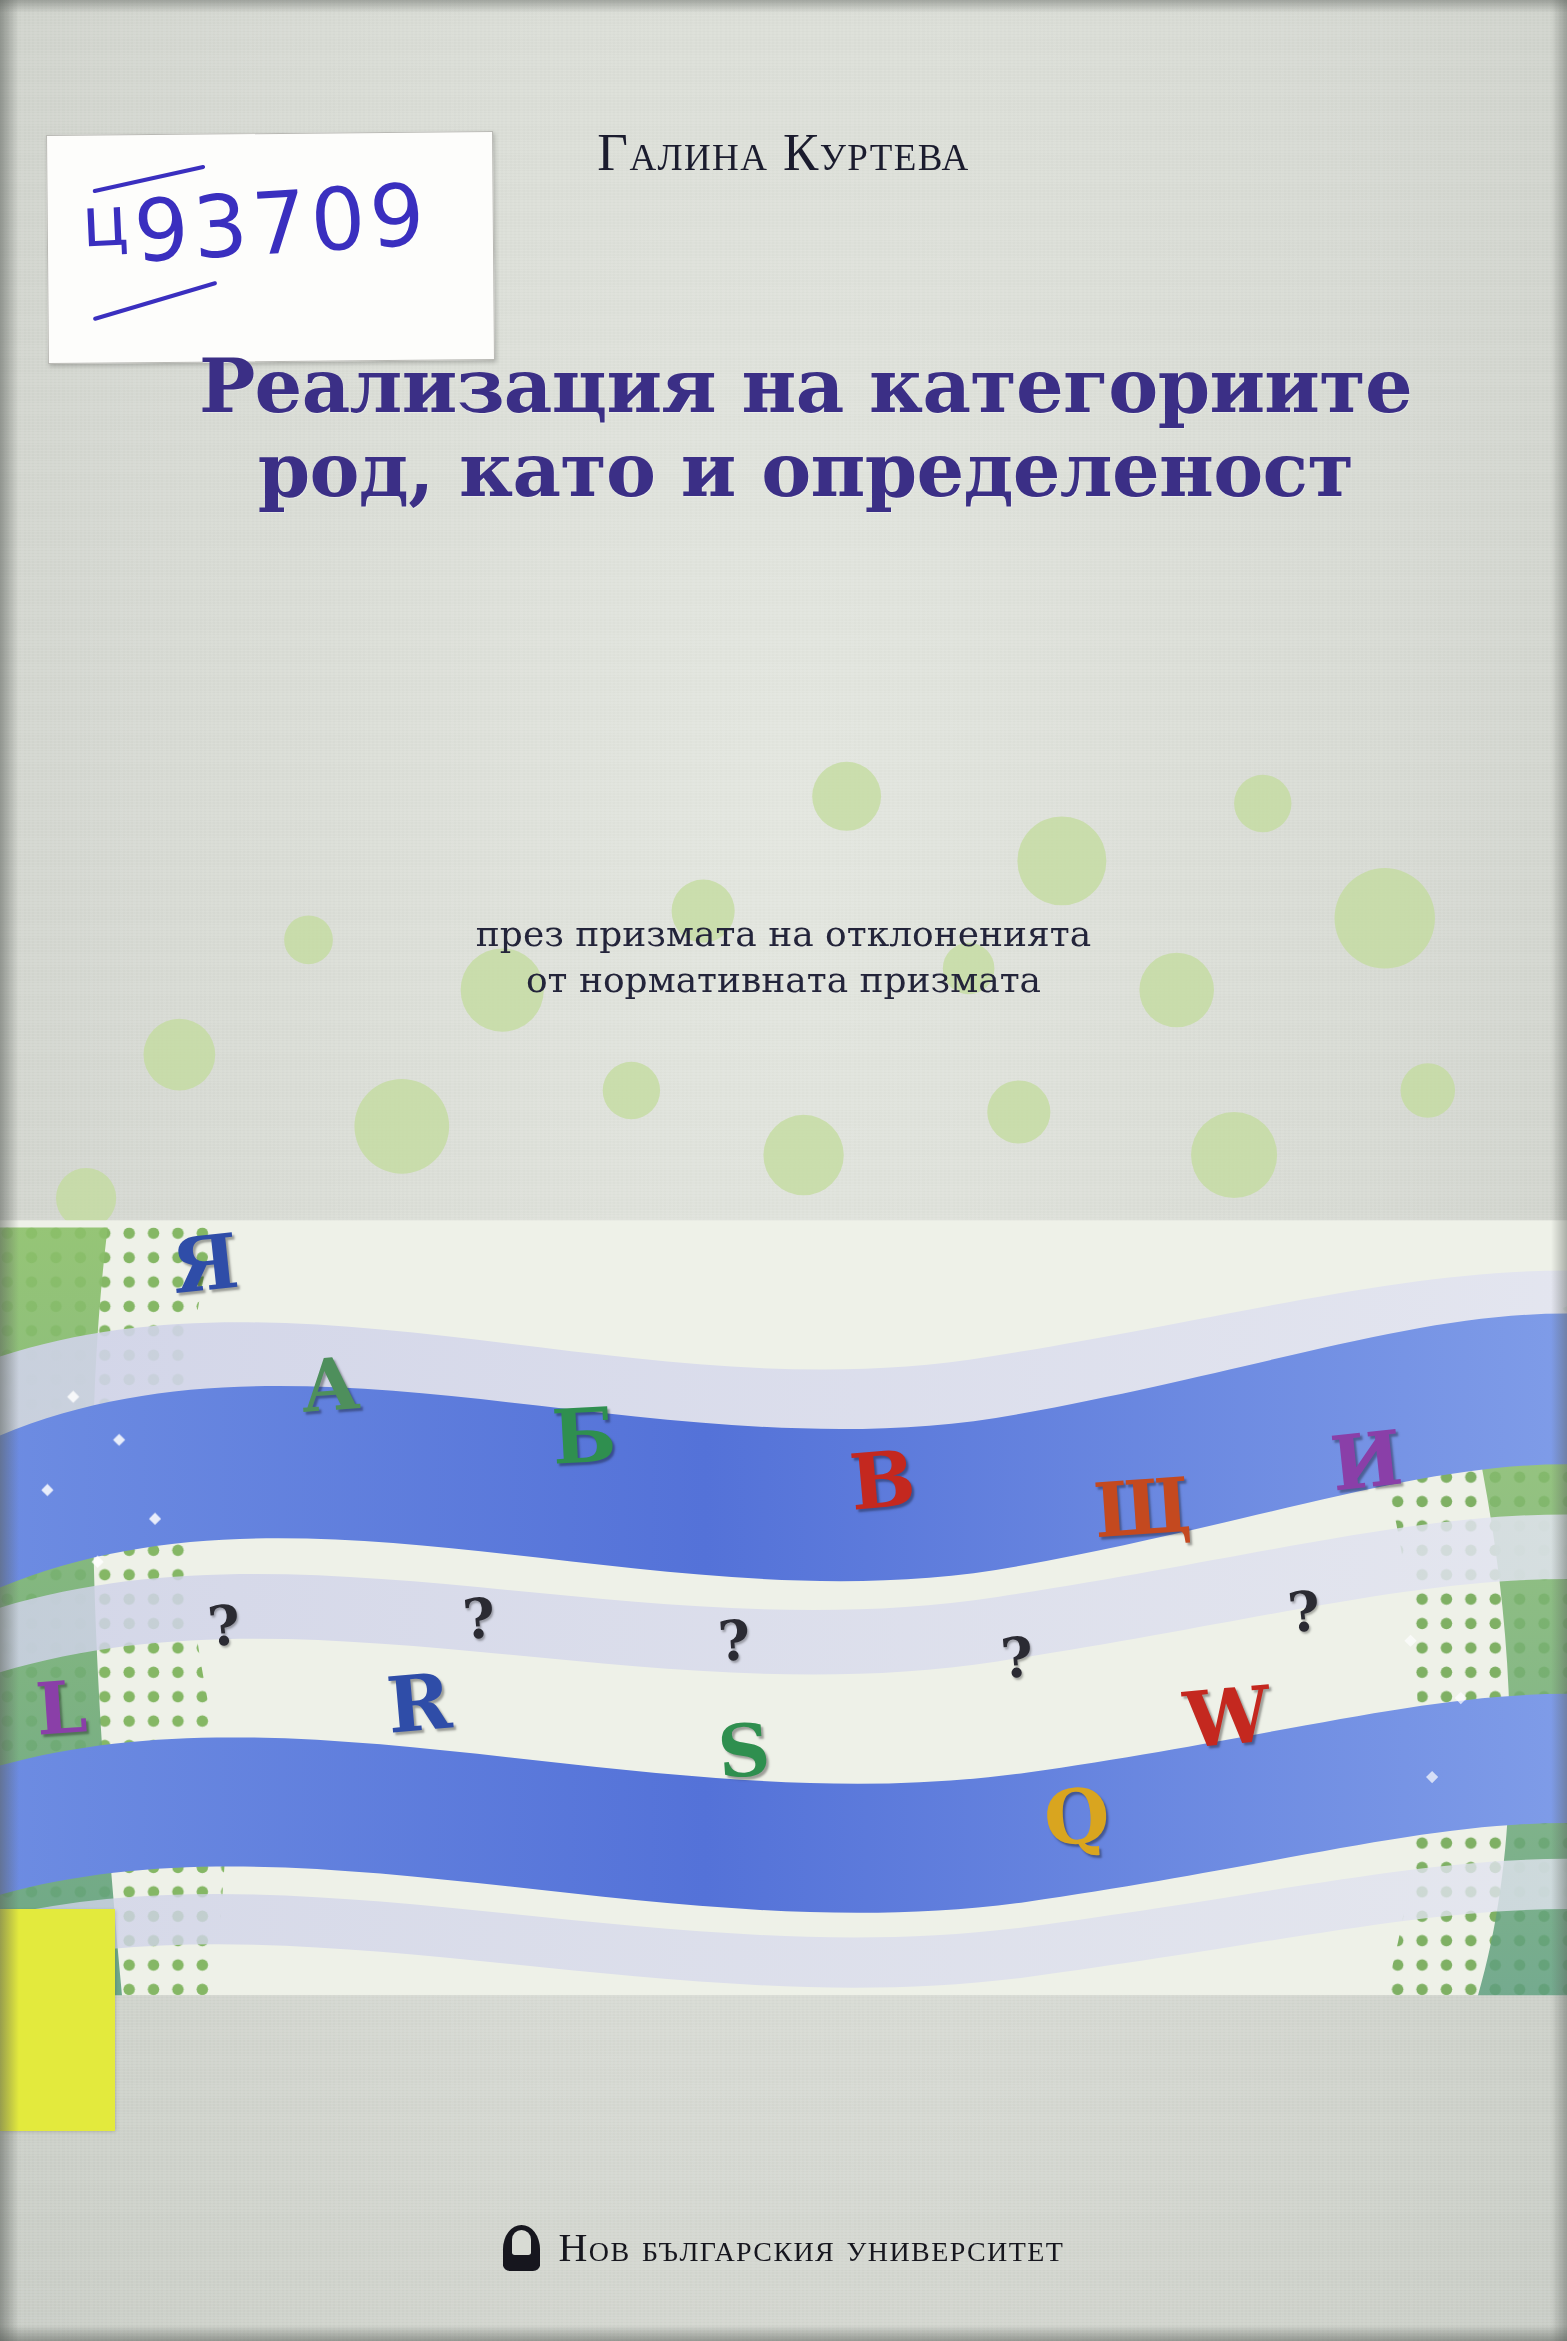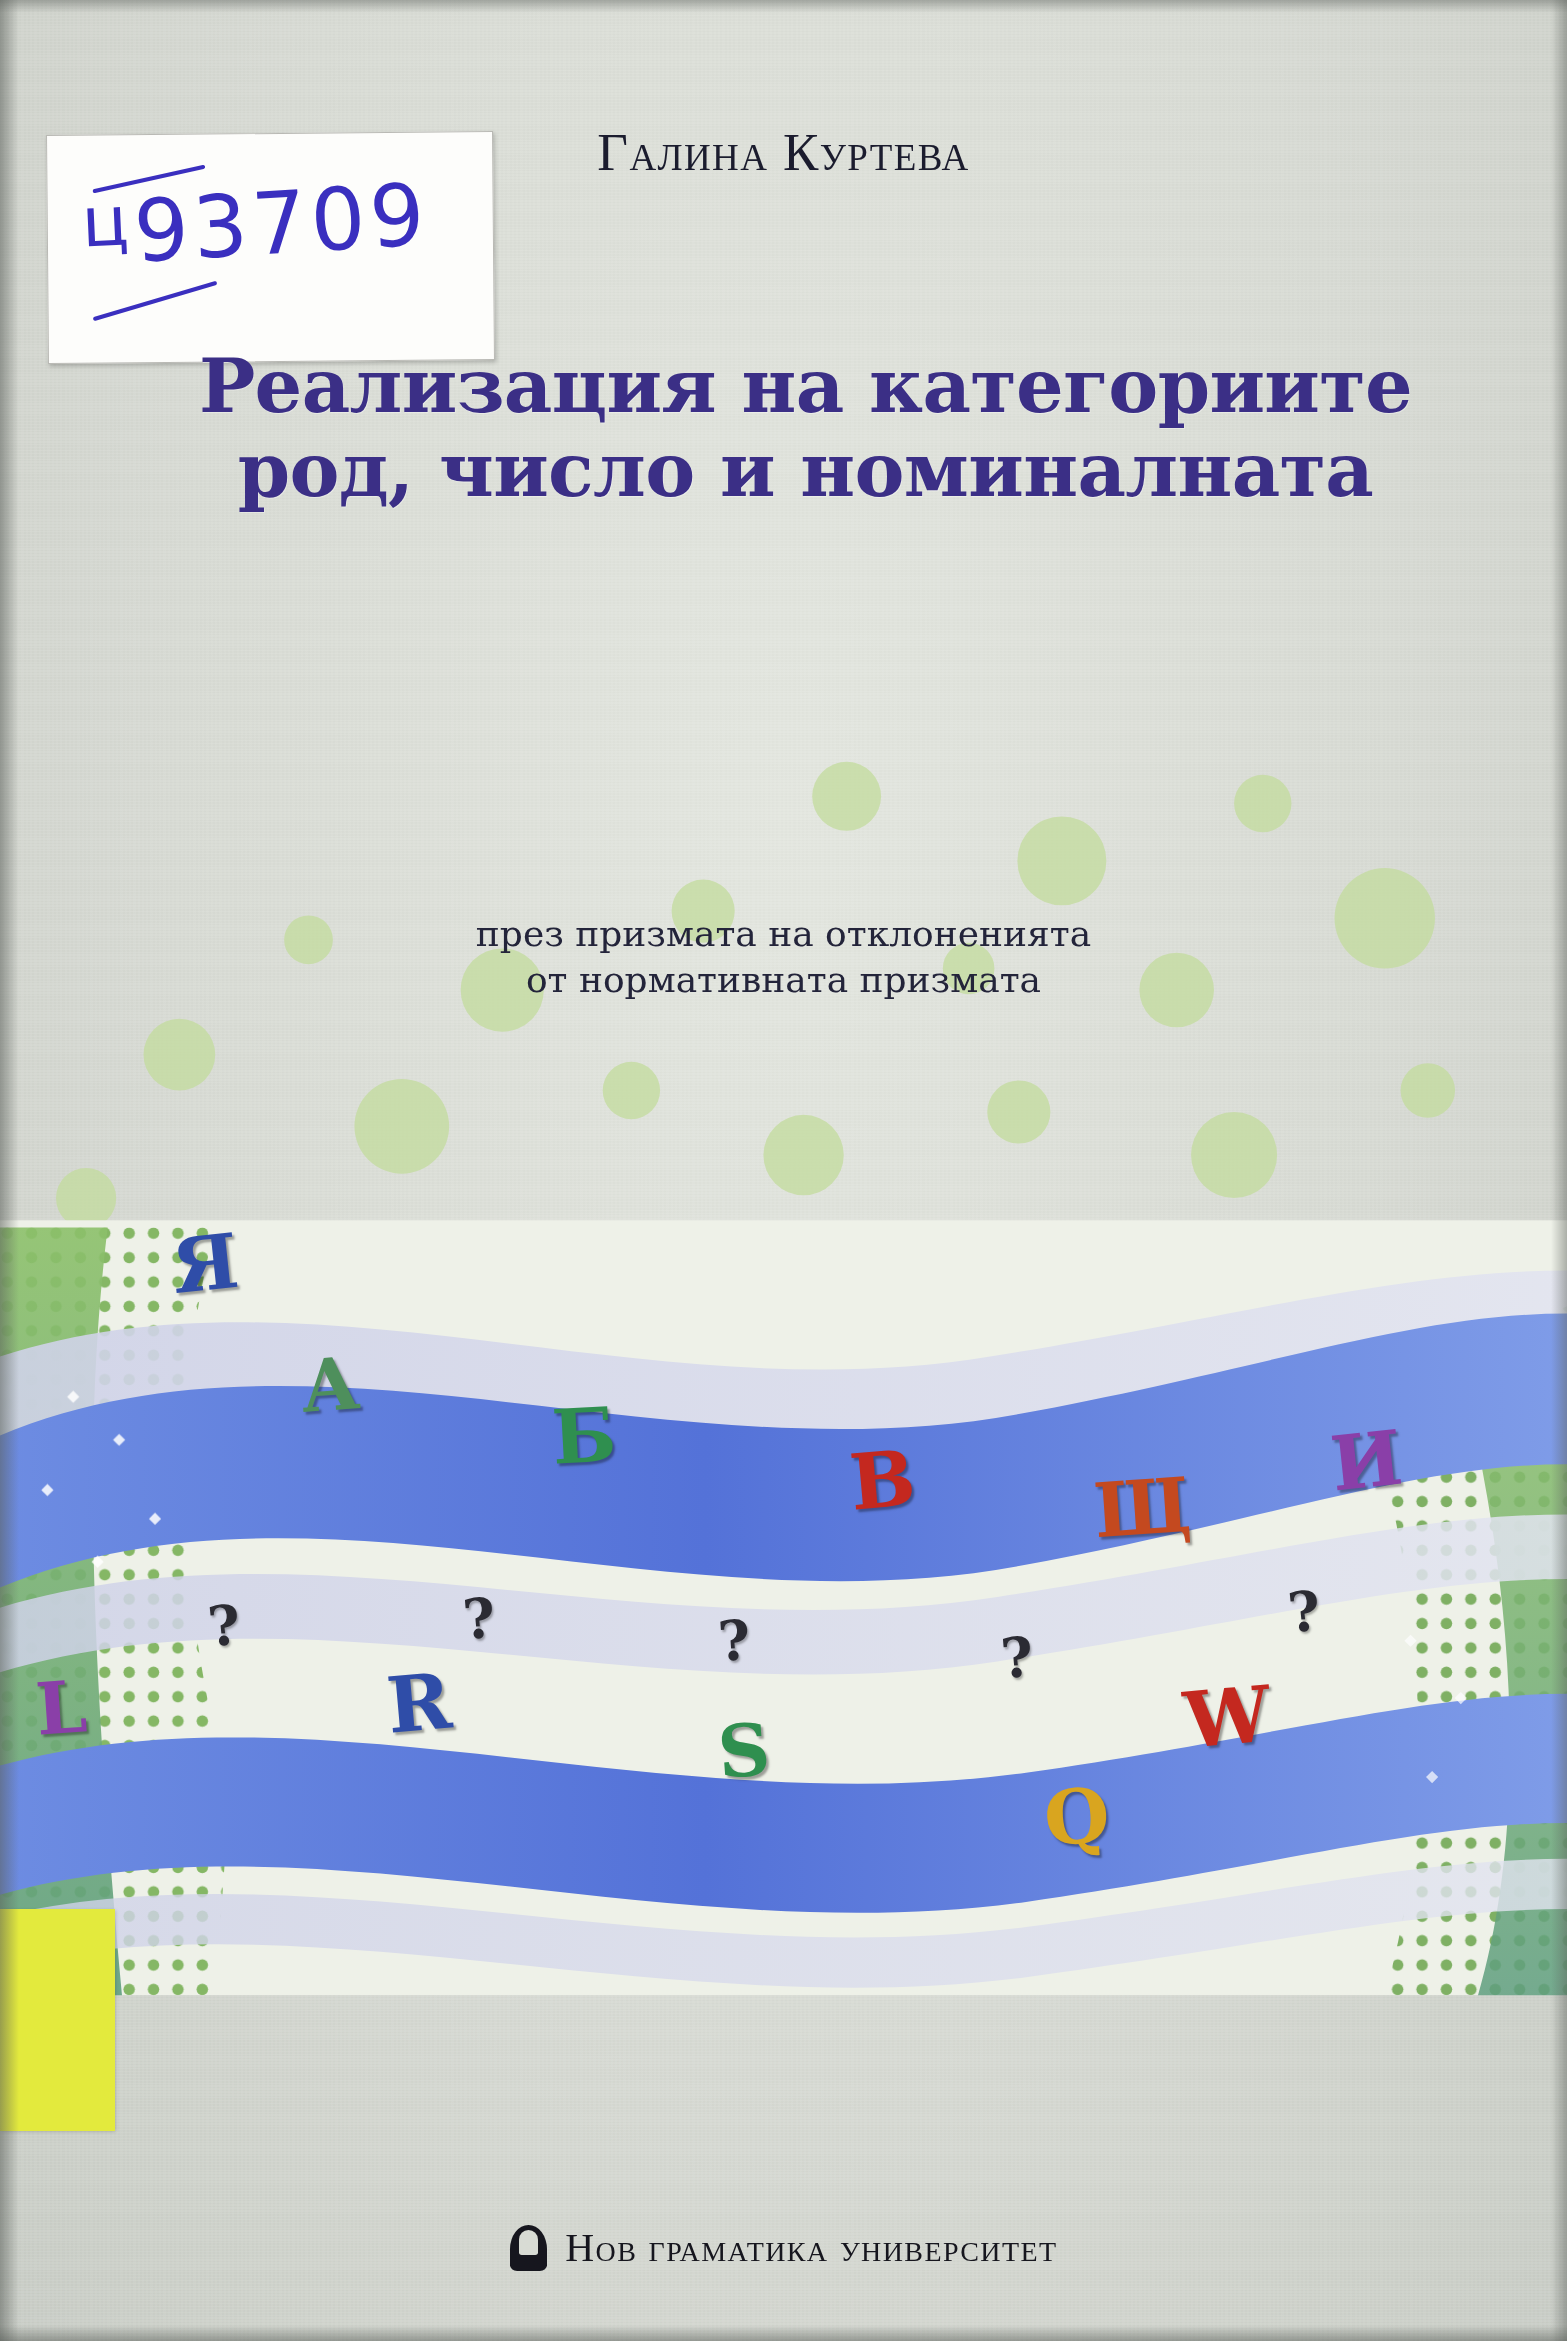--- a/index.html
+++ b/index.html
@@ -258,21 +258,21 @@
 
   <div class="sticker">
     <div class="pen-stroke-top"></div>
     <div class="pen-stroke-bot"></div>
     <div class="pen pen-mark">ц</div>
     <div class="pen pen-num">93709</div>
   </div>
 
   <div class="title">
     <div>Реализация на категориите</div>
-    <div>род, число и номиналната</div>
+    <div>род, като и определеност</div>
   </div>
 
 
   <div class="subsubtitle">
     <div>през призмата на отклоненията</div>
     <div>от нормативната призмата</div>
   </div>
 
   <div class="artwork">
     <svg width="1567" height="926" viewBox="0 0 2184 1290" xmlns="http://www.w3.org/2000/svg">
@@ -346,21 +346,21 @@
     <span class="qmark" style="left:463px;  top:409px; transform:rotate(-5deg);">?</span>
     <span class="qmark" style="left:718px; top:431px; transform:rotate(-4deg);">?</span>
     <span class="qmark" style="left:1001px; top:448px; transform:rotate(-5deg);">?</span>
     <span class="qmark" style="left:1288px; top:402px; transform:rotate(-6deg);">?</span>
   </div>
 
   <div class="yellow-tag"></div>
 
   <div class="publisher">
     <span class="publisher-mark"></span>
-    <span class="publisher-name">Нов граматика университет</span>
+    <span class="publisher-name">Нов българския университет</span>
   </div>
 
   <div class="edge-left"></div>
   <div class="edge-right"></div>
   <div class="edge-top"></div>
   <div class="edge-bottom"></div>
 </div>
 
 
 </body></html>

